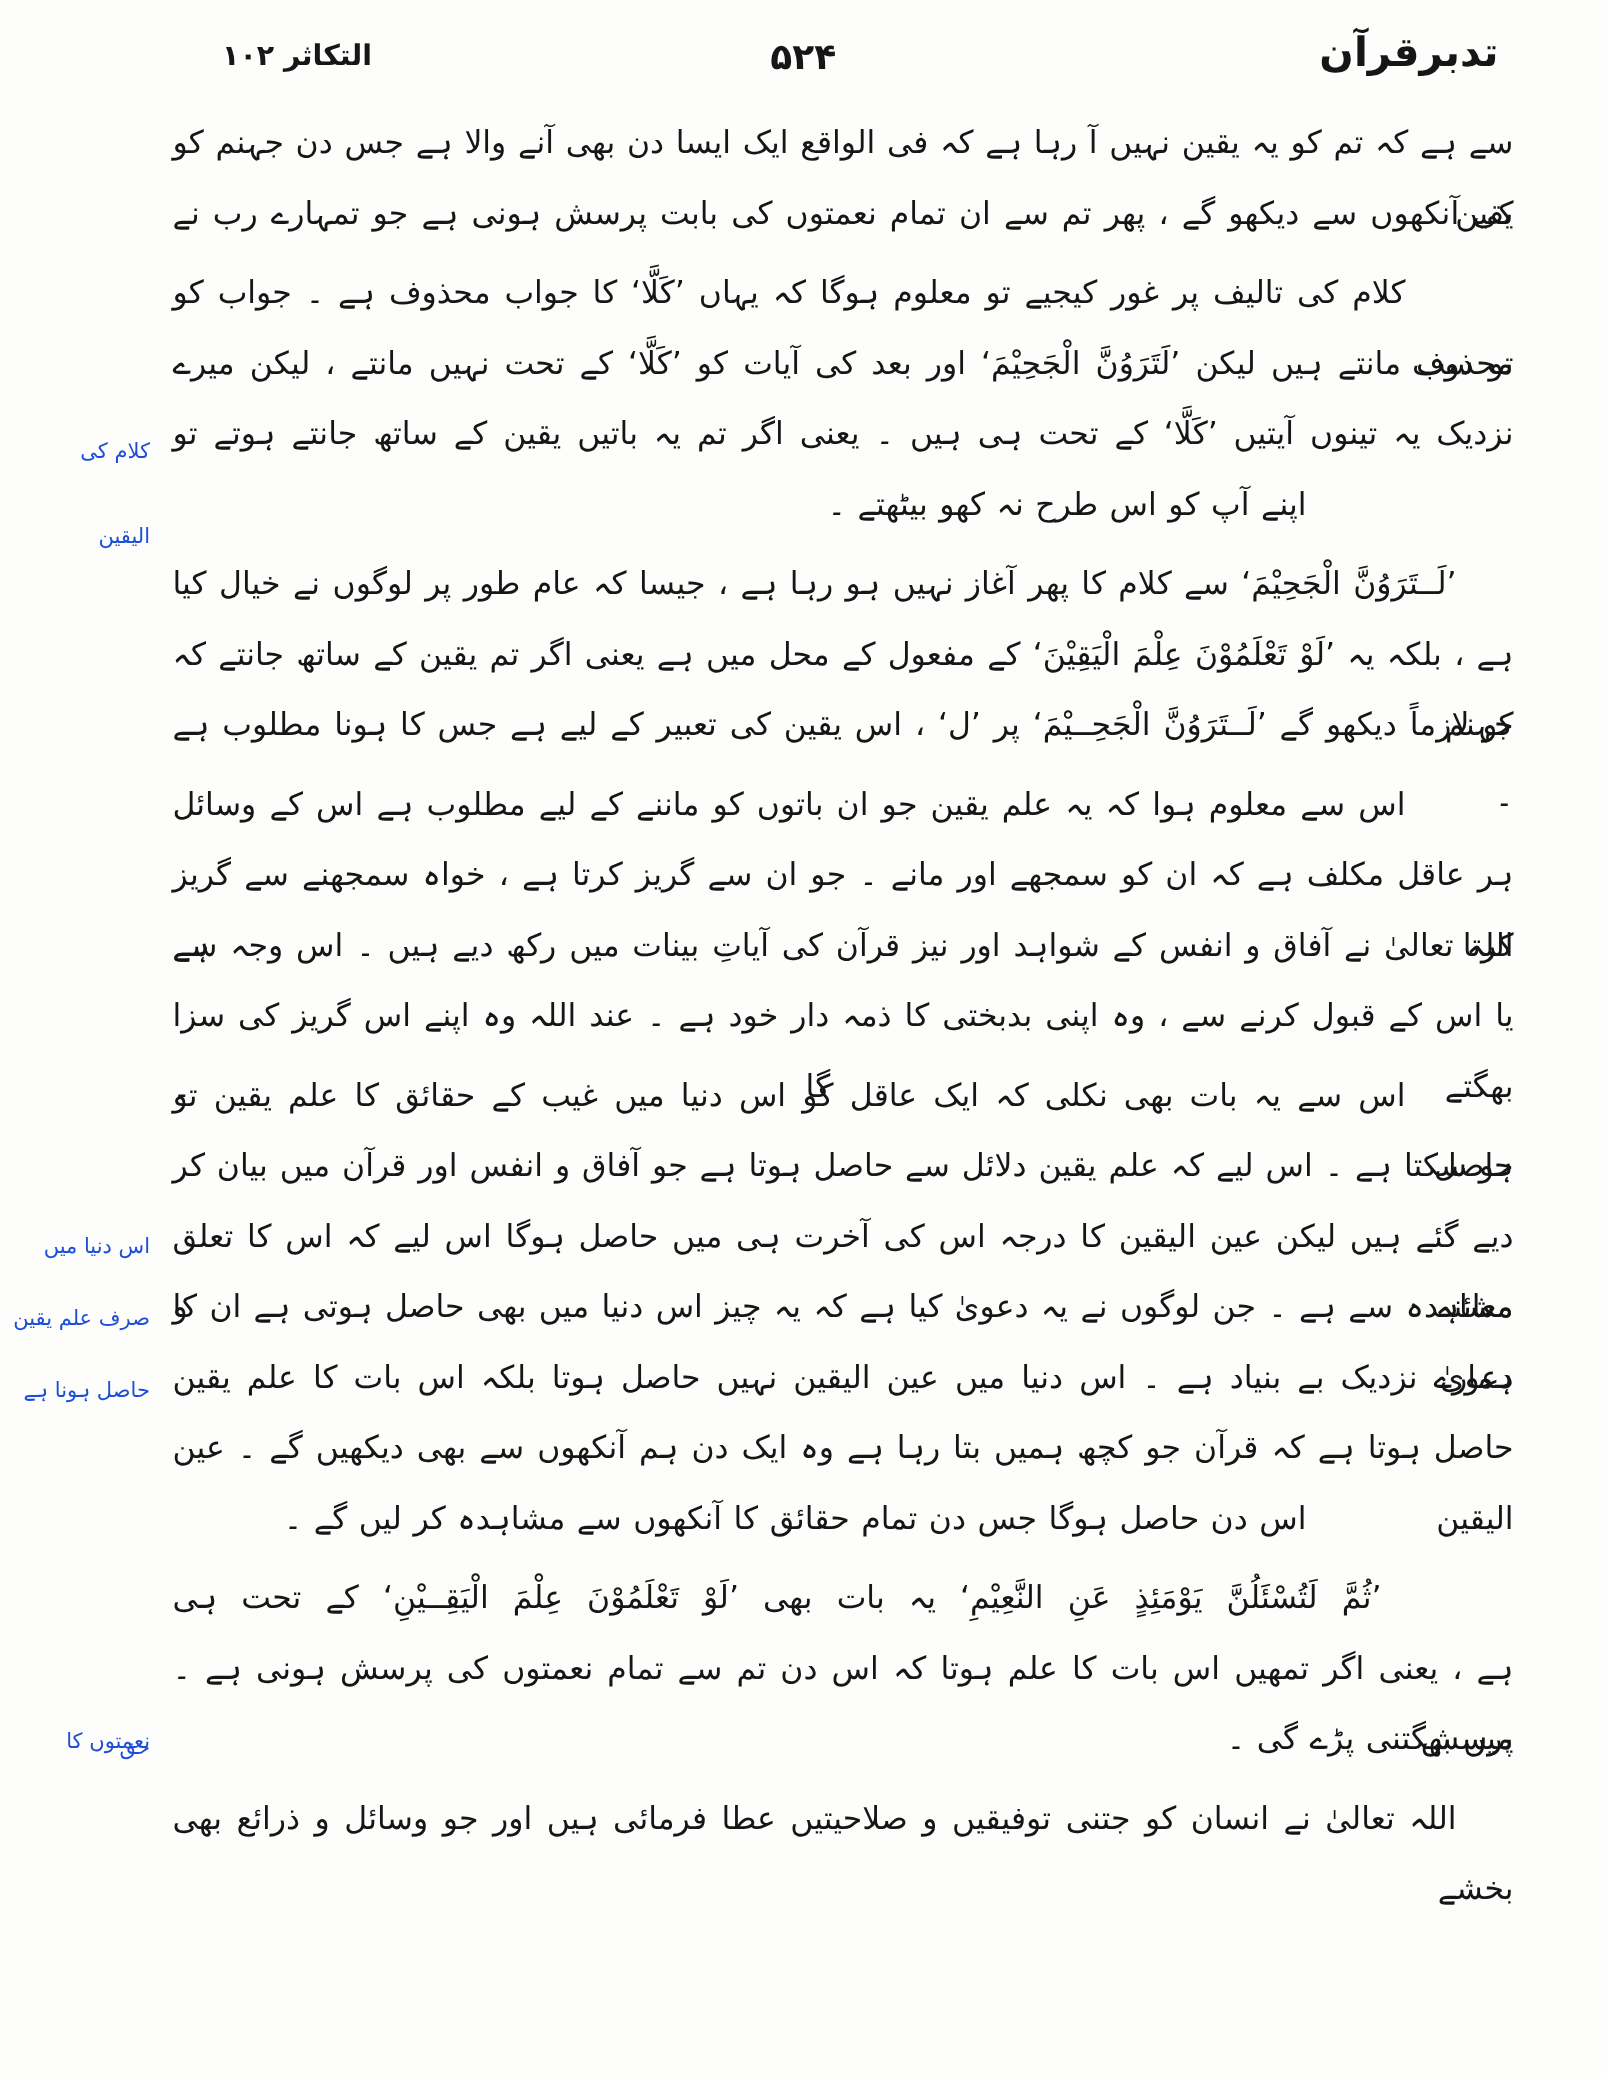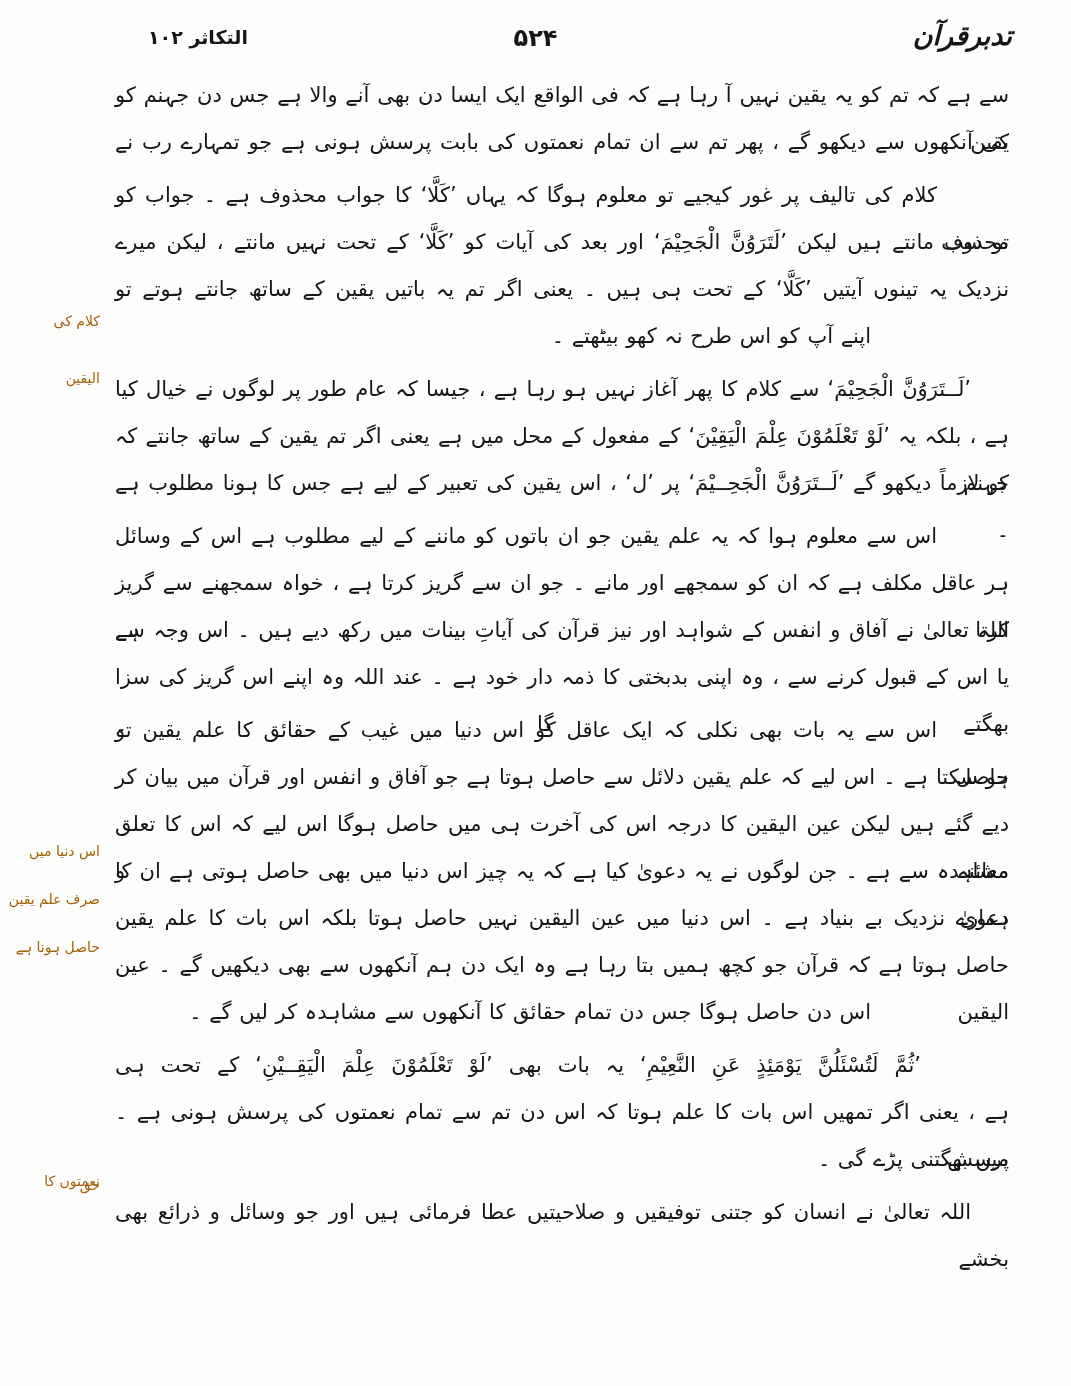--- a/index.html
+++ b/index.html
@@ -9,22 +9,22 @@
     margin:0 auto;
     background:#fdfdfc;
     color:#161616;
     font-family:"DejaVu Sans", sans-serif;
     overflow:hidden;
     direction:rtl;
   }
   
   .running-head{position:absolute;top:16px;left:0;right:0;height:44px;}
   .rh-title{
-    position:absolute;right:59px;top:4px;
-    font-size:27px;font-weight:bold;font-style:italic;letter-spacing:1px;
+    position:absolute;right:72px;top:4px;
+    font-size:27px;font-weight:bold;letter-spacing:1px;
   }
   .rh-page{
     position:absolute;left:50%;transform:translateX(-50%);top:8px;
     font-size:24px;font-weight:bold;
   }
   .rh-surah{
     position:absolute;left:108px;top:10px;
     font-size:19px;font-weight:bold;margin-left:40px;
   }
   
@@ -45,21 +45,21 @@
   }
   .line.indent{ text-indent:72px; }
   .line.indent-sm{ text-indent:38px; }
   .line.last-short{ text-align-last:right; }
   .line.offset-right{ padding-right:138px; }
   .line.quote-lead{ text-indent:88px; }
   
   .margin-note{
     position:absolute;left:8px;width:92px;
     direction:rtl;text-align:right;
-    font-size:14px;line-height:18px;color:#a16207;margin-top:20px;
+    font-size:14px;line-height:18px;color:#1d4ed8;
   }
   .mn-0{top:292px;} .mn-1{top:349px;}
   .mn-2{top:822px;} .mn-3{top:870px;} .mn-4{top:918px;}
   .mn-5{top:1152px;} .mn-6{top:1156px;}
 </style>
 </head>
 <body>
 
 <div class="page">
 

